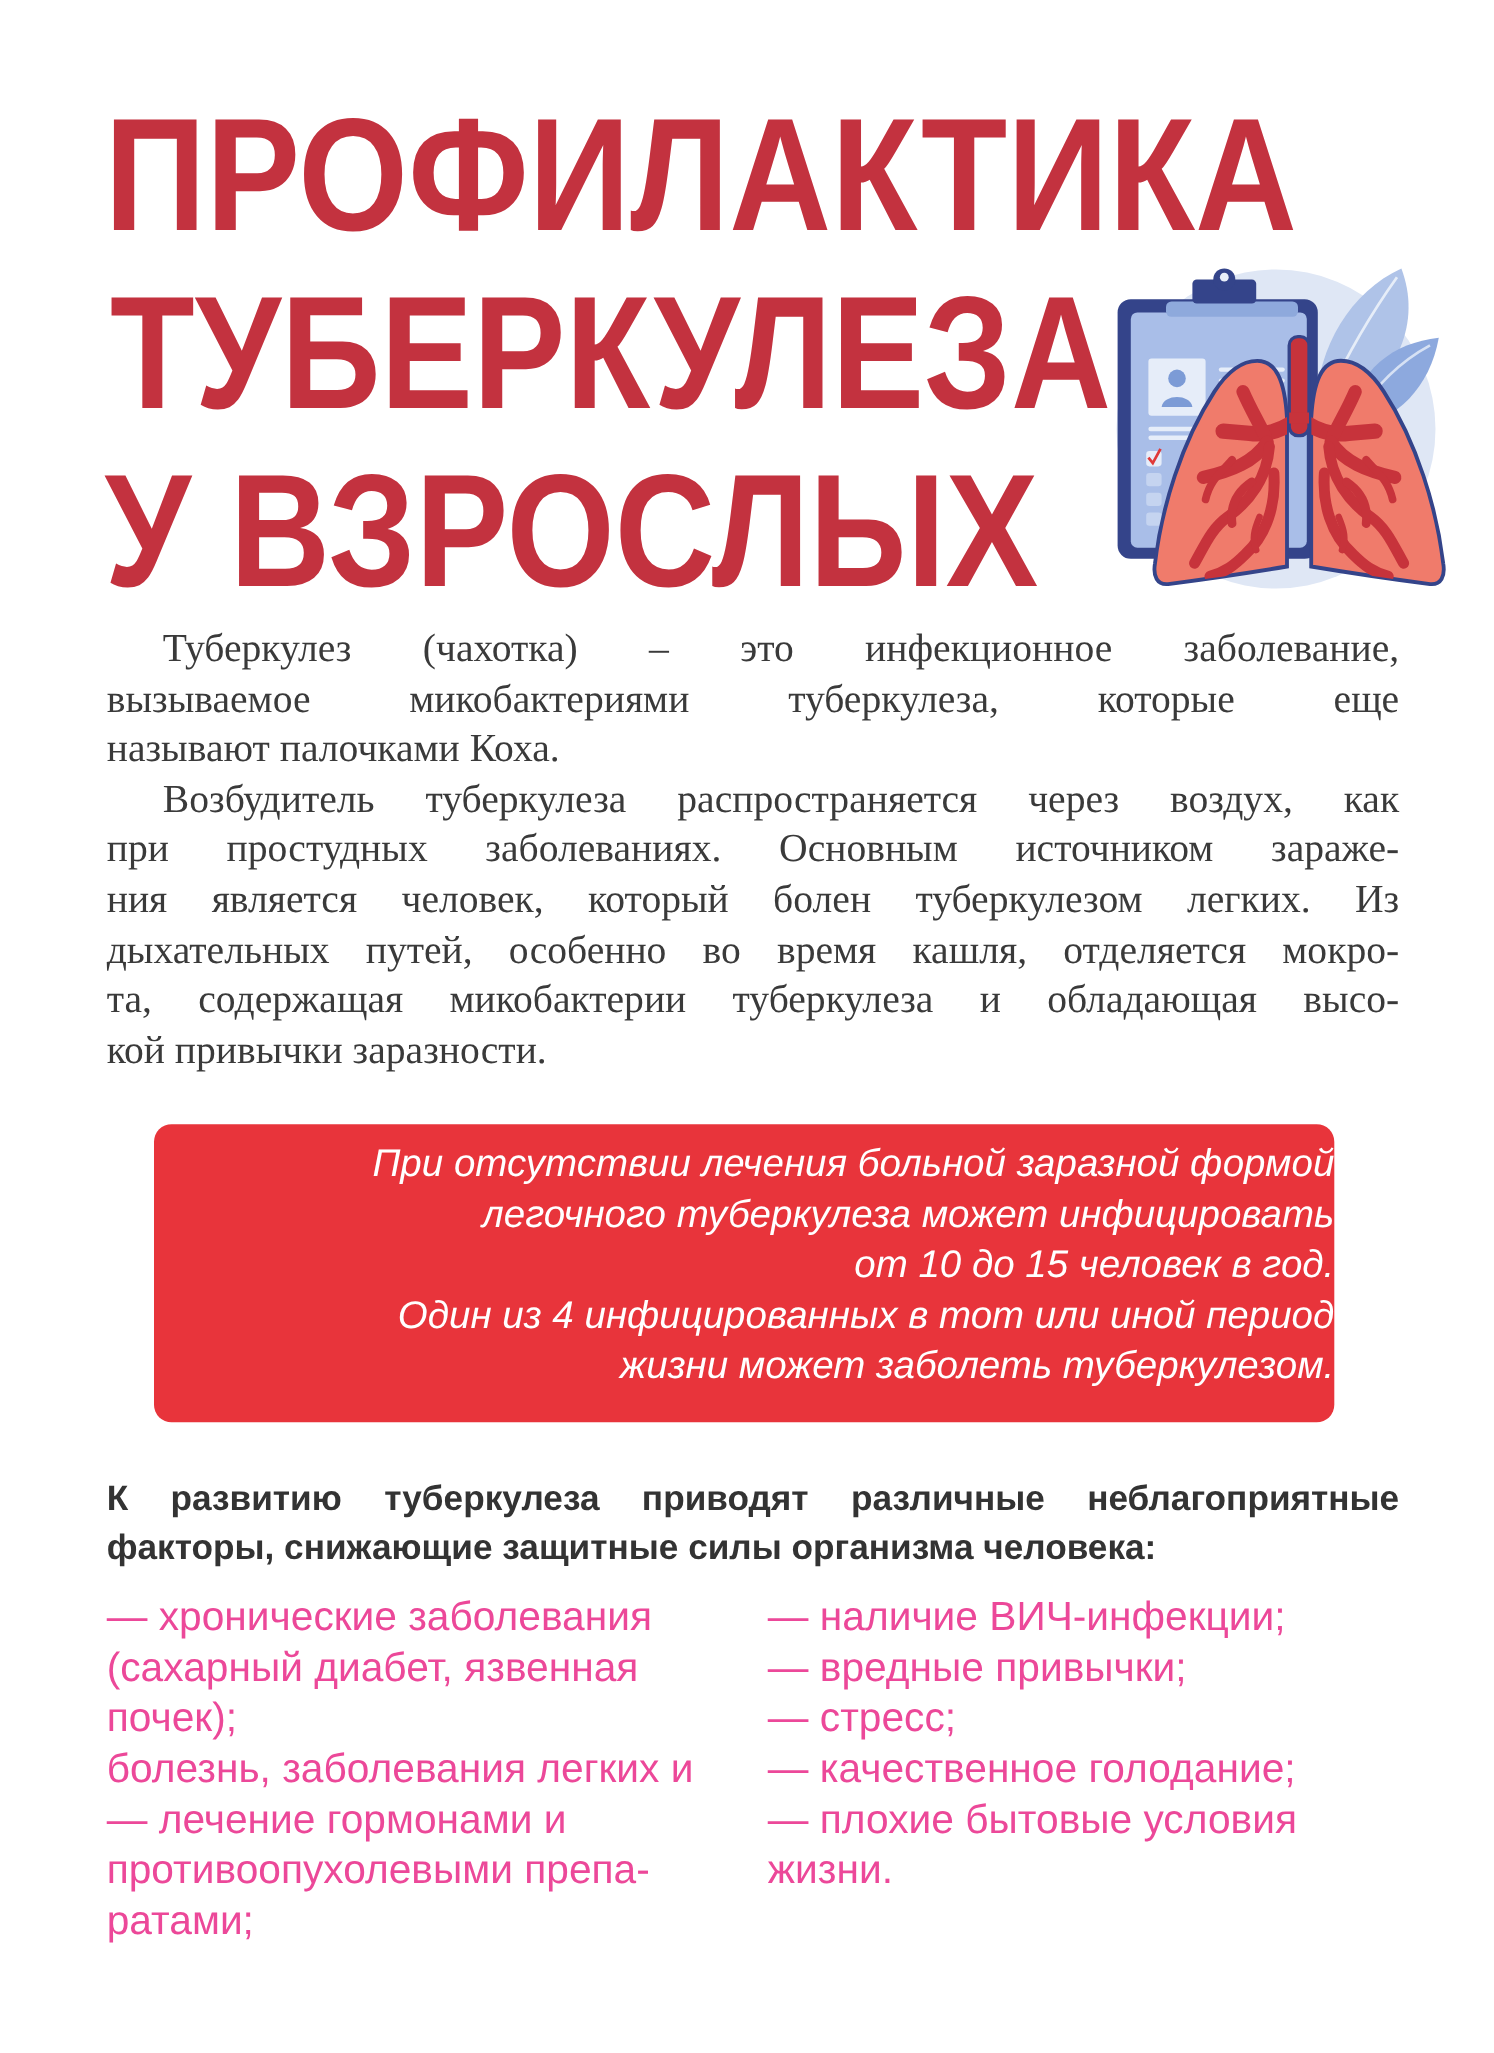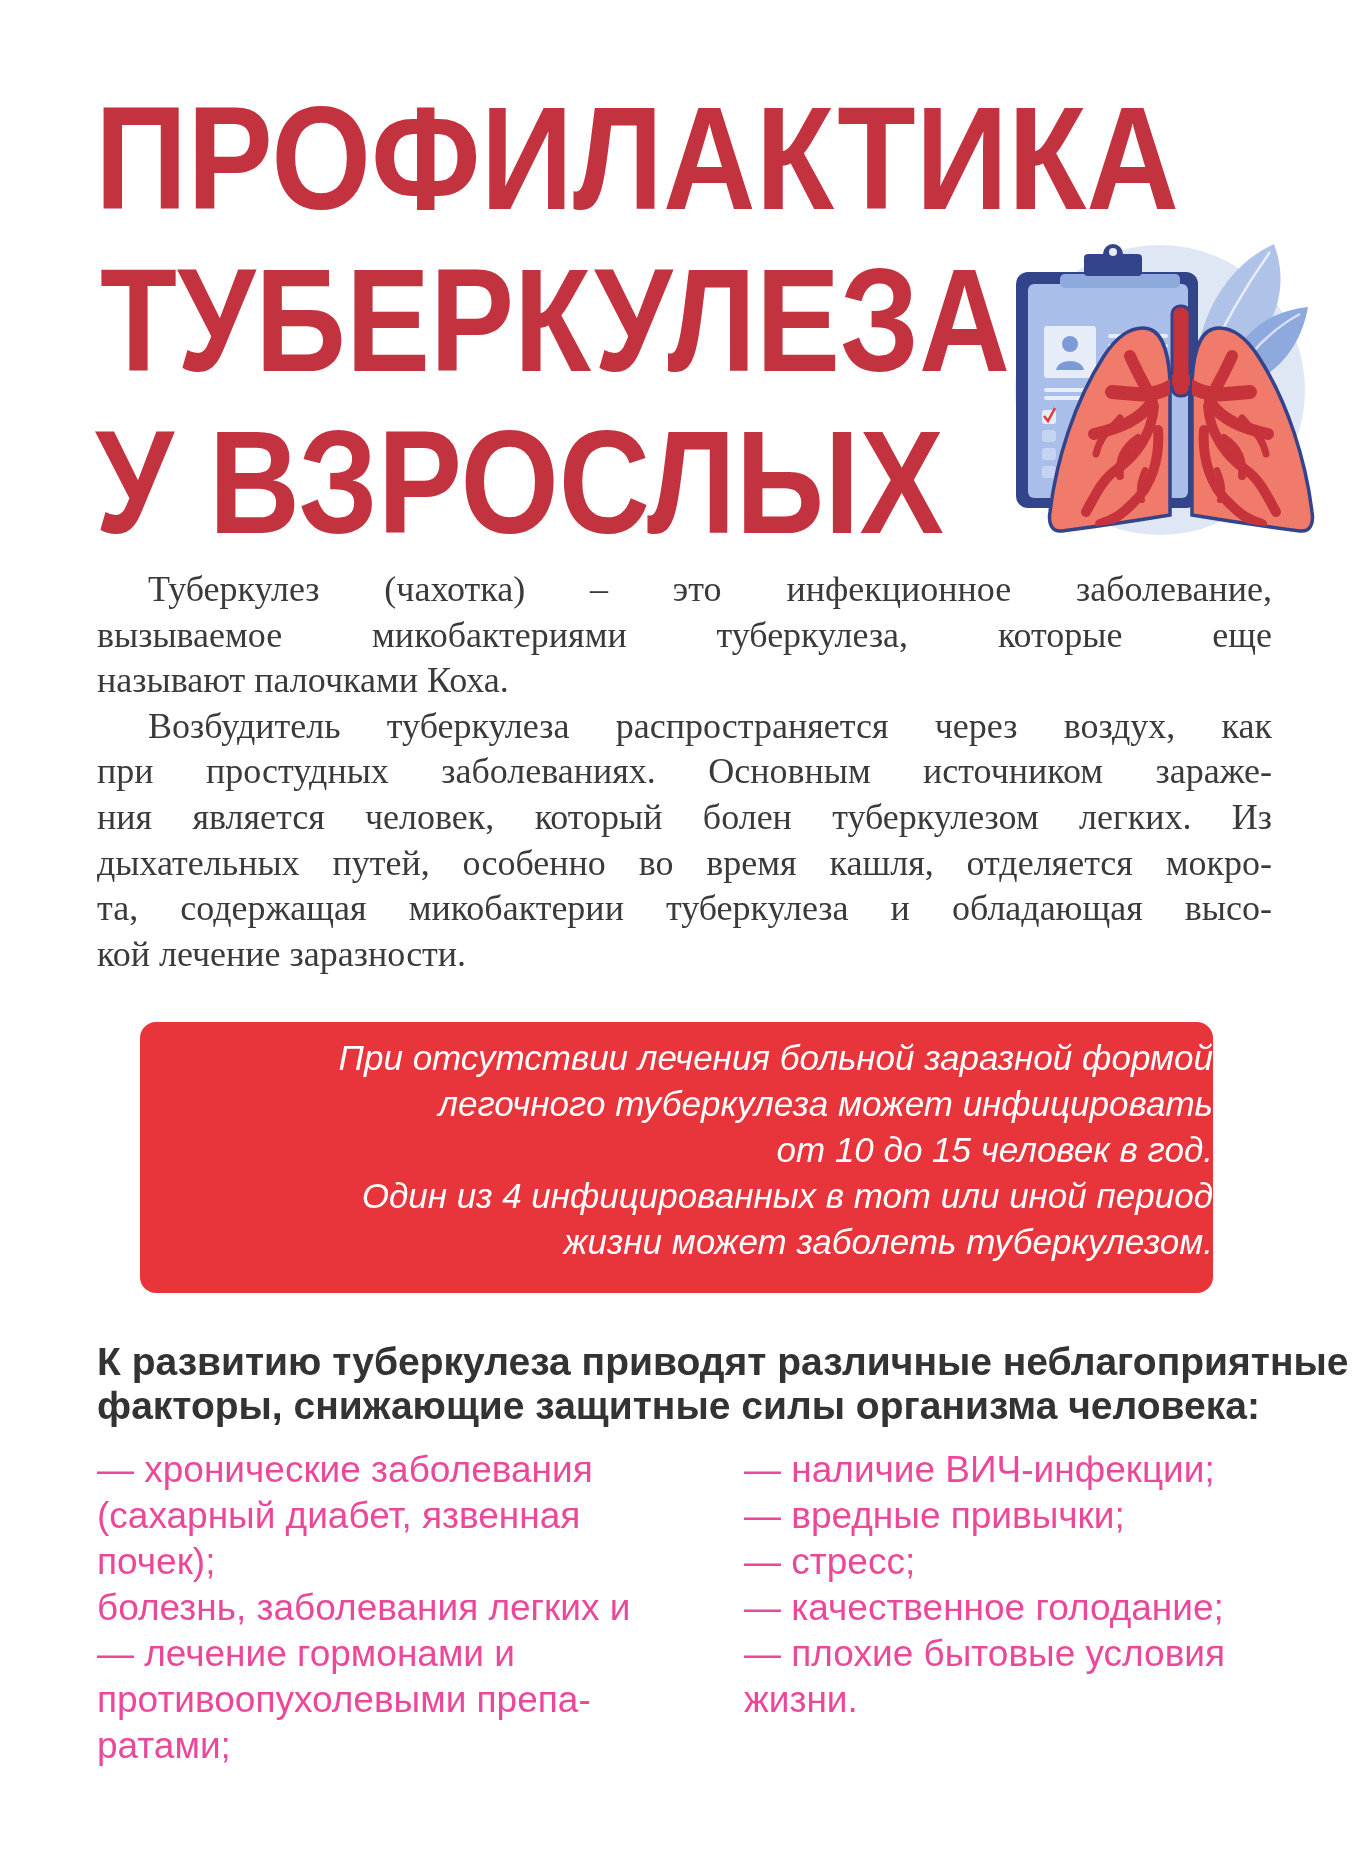--- a/index.html
+++ b/index.html
@@ -7,24 +7,24 @@
   .abs { position: absolute; }
   .title-svg { left: 0; top: 0; }
   .title-svg text { font-family: "Liberation Sans", sans-serif; font-weight: 700; font-size: 146px; fill: #C3323F; }
   .illus { left: 1000px; top: 230px; }
   .intro { left: 97px; top: 567px; width: 1175px; font-family: Liberation Serif, serif; font-size: 36px; line-height: 45.6px; color: #3a3a3a; }
   .para + .para { }
   .line { white-space: nowrap; display: block; }
   .jline { text-align: justify; text-align-last: justify; }
   .indent { padding-left: 51px; }
   .callout { left: 140px; top: 1022px; width: 1073px; height: 271px; background: #E8343B; border-radius: 16px; box-sizing: border-box; padding-top: 13px; text-align: right; font-family: "Liberation Sans", sans-serif; font-style: italic; font-size: 35px; line-height: 46px; color: #ffffff; }
-  .heading { left: 97px; top: 1340px; width: 1175px; font-family: "Liberation Sans", sans-serif; font-weight: 700; font-size: 39px; line-height: 44px; color: #333333; }
+  .heading { left: 97px; top: 1340px; width: 1175px; font-family: "Liberation Sans", sans-serif; font-weight: 700; font-size: 32px; line-height: 44px; color: #333333; }
   .list { top: 1447px; font-family: Liberation Sans, sans-serif; font-size: 37px; line-height: 46px; color: #ec4899; }
   .list-left { left: 97px; width: 580px; }
-  .list-right { left: 698px; width: 580px; margin-left: 46px; }
+  .list-right { left: 698px; width: 580px; }
 </style>
 </head>
 <body>
 
 <svg class="abs title-svg" width="1358" height="560" viewBox="0 0 1358 560">
   <text x="95" y="209" textLength="1084" lengthAdjust="spacingAndGlyphs">ПРОФИЛАКТИКА</text>
   <text x="100" y="371" textLength="910" lengthAdjust="spacingAndGlyphs">ТУБЕРКУЛЕЗА</text>
   <text x="95" y="533" textLength="849" lengthAdjust="spacingAndGlyphs">У ВЗРОСЛЫХ</text>
 </svg>
 
@@ -106,21 +106,21 @@
     <span class="line jline indent">Туберкулез (чахотка) – это инфекционное заболевание,</span>
     <span class="line jline">вызываемое микобактериями туберкулеза, которые еще</span>
     <span class="line">называют палочками Коха.</span>
   </div>
   <div class="para">
     <span class="line jline indent">Возбудитель туберкулеза распространяется через воздух, как</span>
     <span class="line jline">при простудных заболеваниях. Основным источником зараже-</span>
     <span class="line jline">ния является человек, который болен туберкулезом легких. Из</span>
     <span class="line jline">дыхательных путей, особенно во время кашля, отделяется мокро-</span>
     <span class="line jline">та, содержащая микобактерии туберкулеза и обладающая высо-</span>
-    <span class="line">кой лечение заразности.</span>
+    <span class="line">кой привычки заразности.</span>
   </div>
 </div>
 
 <div class="abs callout">
   <span class="line">При отсутствии лечения больной заразной формой</span>
   <span class="line">легочного туберкулеза может инфицировать</span>
   <span class="line">от 10 до 15 человек в год.</span>
   <span class="line">Один из 4 инфицированных в тот или иной период</span>
   <span class="line">жизни может заболеть туберкулезом.</span>
 </div>

